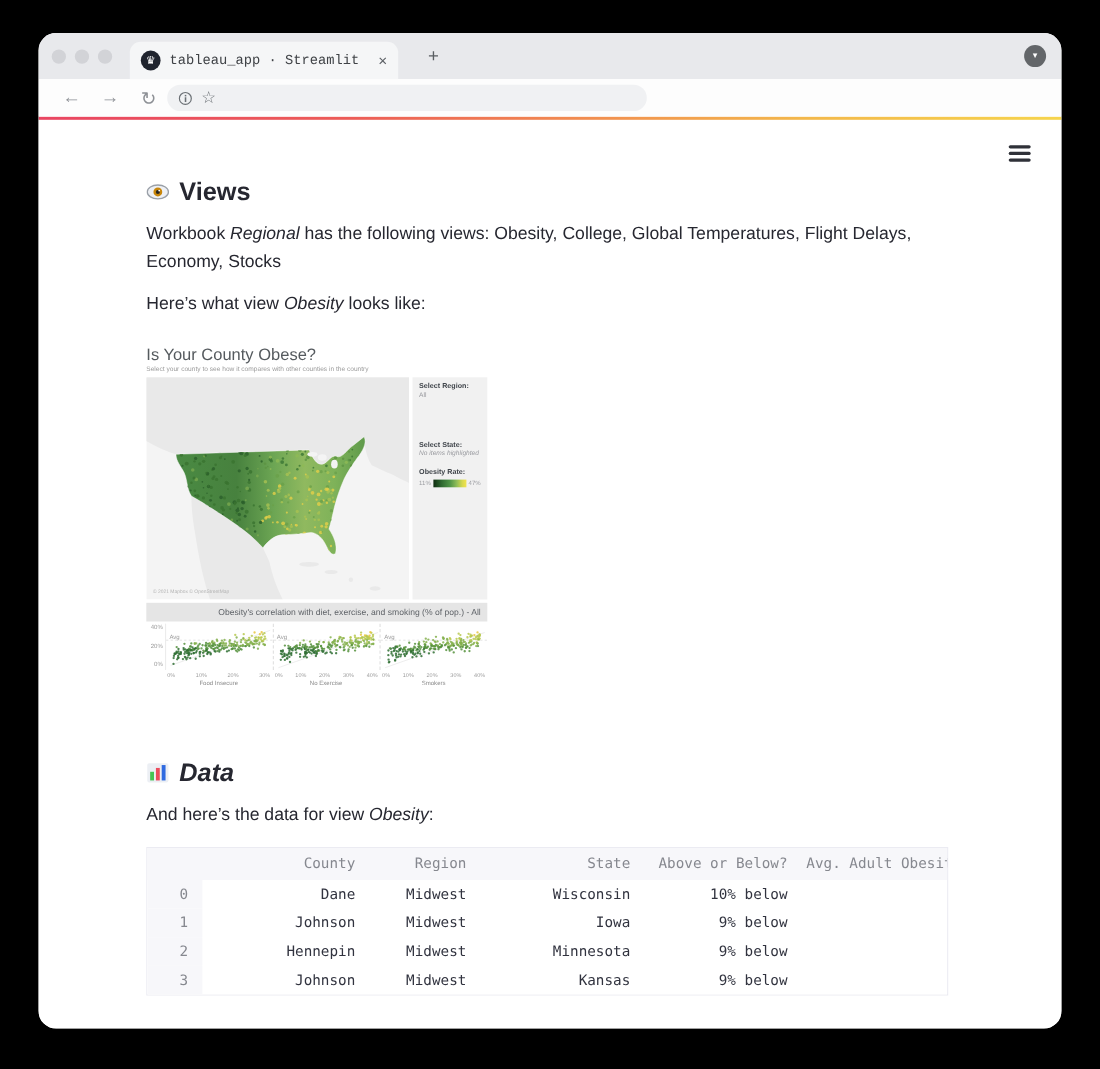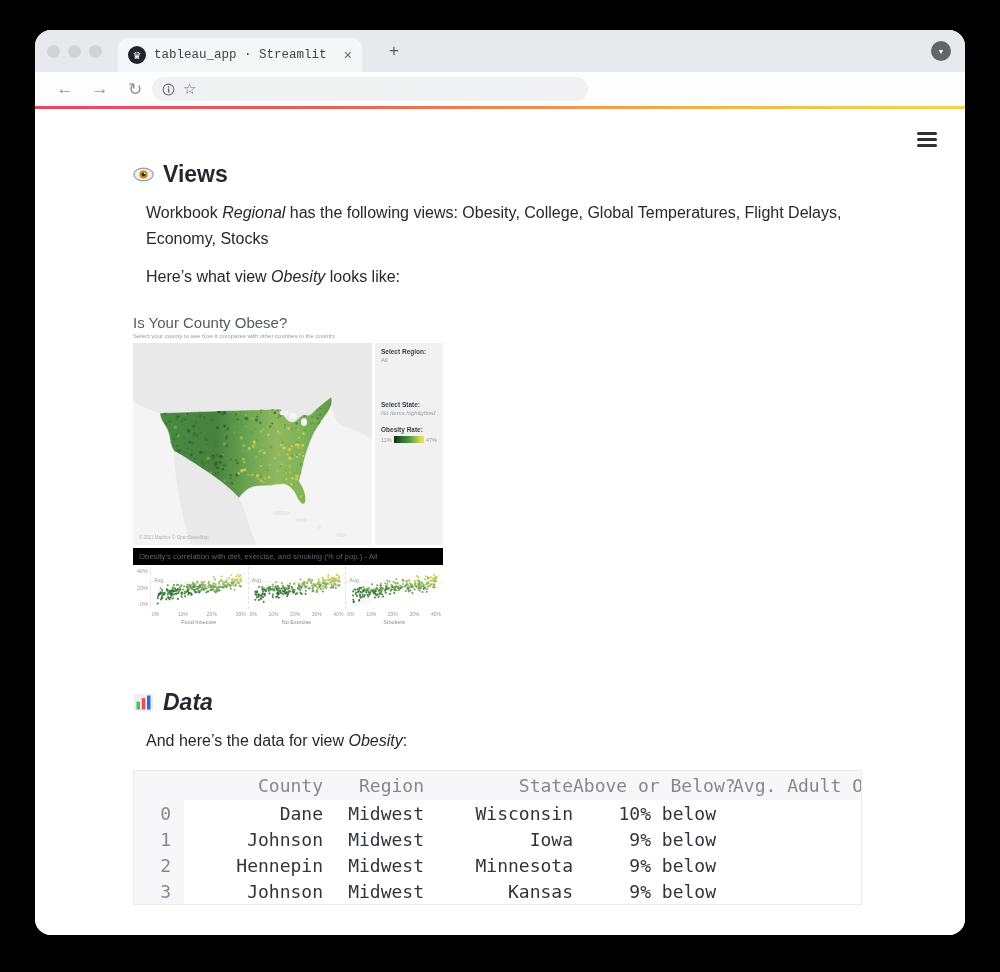--- a/index.html
+++ b/index.html
@@ -31,51 +31,51 @@
   
   .content{position:relative;background:#fff;height:826px;padding:0 98px;box-sizing:border-box;overflow:hidden;
     color:#262730;}
   .hamburger{position:absolute;right:28px;top:23px;width:20px;display:flex;flex-direction:column;gap:3.5px;}
   .hamburger i{display:block;height:2.6px;background:#2f3138;border-radius:2px;}
   h2{font-size:23px;font-weight:700;margin:0;display:flex;align-items:center;gap:9px;color:#262730;}
   .h-views{padding-top:52px;}
   .h-image{margin-top:49px;}
   .h-data{margin-top:64px;font-style:italic;}
   .hicon{width:21px;height:21px;flex:none;display:inline-flex;}
-  p.body{font-size:16px;line-height:26px;margin:12px 13px 0;}
+  p.body{font-size:16px;line-height:26px;margin:12px 0 0;}
   .it{font-style:italic;}
   
   .viz{width:310px;margin-top:15px;}
   .viz-title{font-size:15px;color:#555a5e;margin-top:24px;}
   .viz-sub{font-size:6px;color:#9b9b9b;margin-top:2px;}
   .viz-main{display:flex;gap:3px;margin-top:4px;}
   .mapbox{width:239px;height:202px;position:relative;}
   .side{width:68px;height:202px;background:#f1f1f1;box-sizing:border-box;padding:5px 6px;}
   .side .lab{font-size:6.5px;font-weight:bold;color:#3f444a;}
   .side .val{font-size:6px;color:#9a9ba0;margin-top:2px;}
   .g-state{margin-top:38px;}
   .g-rate{margin-top:10px;}
   .legendrow{display:flex;align-items:center;gap:2px;margin-top:3px;}
   .legendrow span{font-size:5.5px;color:#9a9ba0;}
   .lbar{width:34px;height:7px;background:linear-gradient(90deg,#0f2d10 0%,#2f6a31 25%,#4f9447 50%,#8ebc58 70%,#d7d94e 88%,#f2e34d 100%);}
   .scat{margin-top:3px;}
-  .scat-title{background:#000000;font-size:7.8px;color:#5f6368;padding:4px 6px;}
+  .scat-title{background:#e5e5e5;font-size:7.8px;color:#5f6368;padding:4px 6px;text-align:right;}
   .scat-body{display:flex;margin-top:2px;}
   .ycol{width:17px;box-sizing:border-box;display:flex;flex-direction:column;justify-content:space-between;
     align-items:flex-end;height:40px;padding:1px 2px 0 0;font-size:5.5px;color:#9b9b9b;}
   .panel{flex:1;display:flex;flex-direction:column;min-width:0;}
   .plotwrap{height:42px;position:relative;border-left:1px dashed #e0e0e0;}
   .panel:nth-child(2) .plotwrap{border-left:1px solid #ececec;}
   .plotwrap svg{position:absolute;inset:0;width:100%;height:100%;}
   .avg{position:absolute;left:3px;top:10px;font-size:5.5px;color:#9b9b9b;z-index:2;}
   .xticks{display:flex;justify-content:space-between;font-size:5px;color:#9b9b9b;padding:2px 2px 0;}
   .xlabel{text-align:center;font-size:5.5px;color:#8a8a8a;margin-top:2px;}
   
   .dtable{width:729px;margin-top:16px;border:1px solid #ebebf2;box-sizing:border-box;
-    font-family:"DejaVu Sans Mono",monospace;font-size:18px;color:#31333f;}
+    font-family:"DejaVu Sans Mono",monospace;font-size:13px;color:#31333f;}
   .dt-row{display:flex;height:26px;align-items:center;background:#fff;}
   .dt-head{height:29px;background:#f7f7fa;color:#86888f;}
   .dt-idx{width:50px;align-self:stretch;background:#f7f7fa;color:#86888f;display:flex;align-items:center;
     justify-content:flex-end;padding-right:13px;box-sizing:border-box;flex:none;}
   .dt-head .dt-idx{background:transparent;}
   .dc{text-align:right;white-space:nowrap;flex:none;}
   .c1{width:139px;} .c2{width:101px;} .c3{width:149px;} .c4{width:143px;}
   .c5{flex:1;min-width:0;text-align:left;padding-left:17px;overflow:hidden;}
 </style>
 </head>

